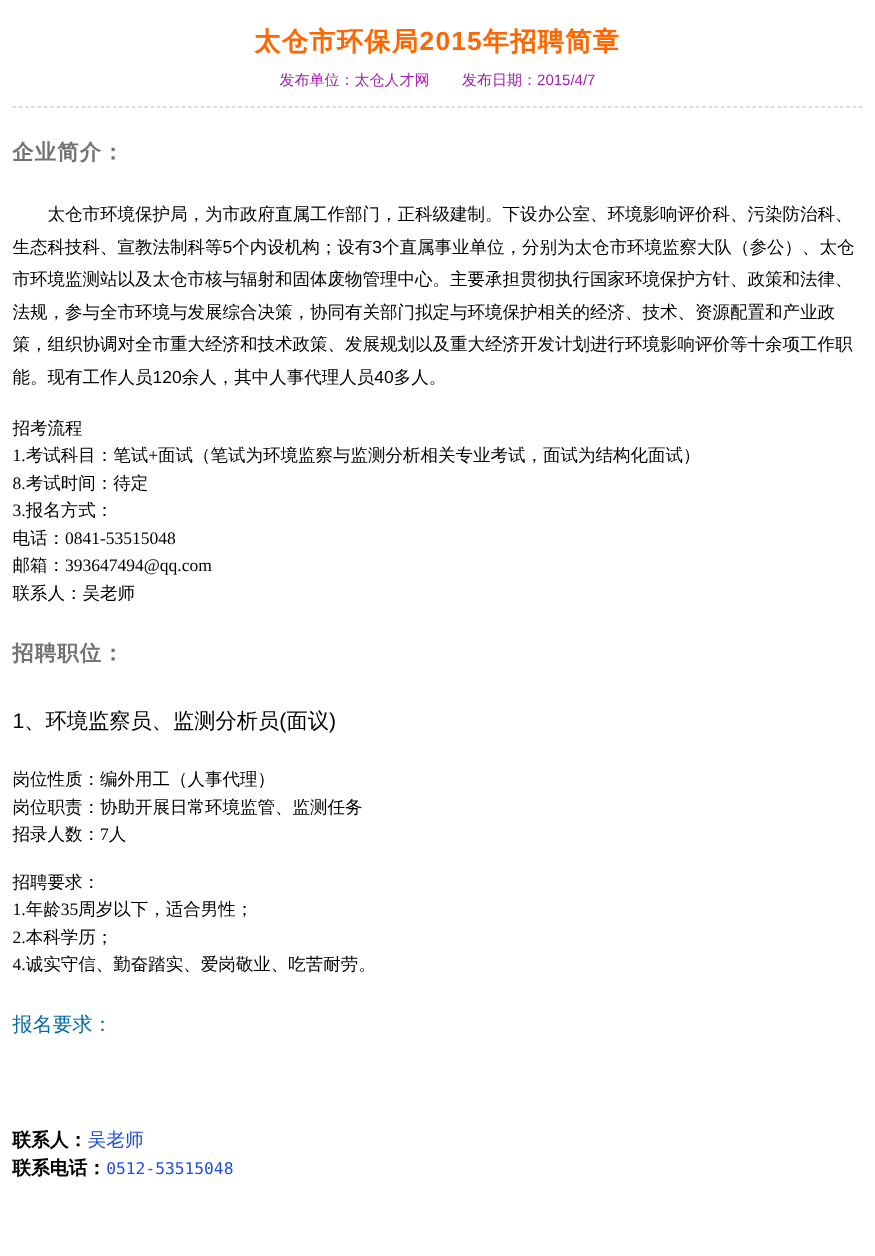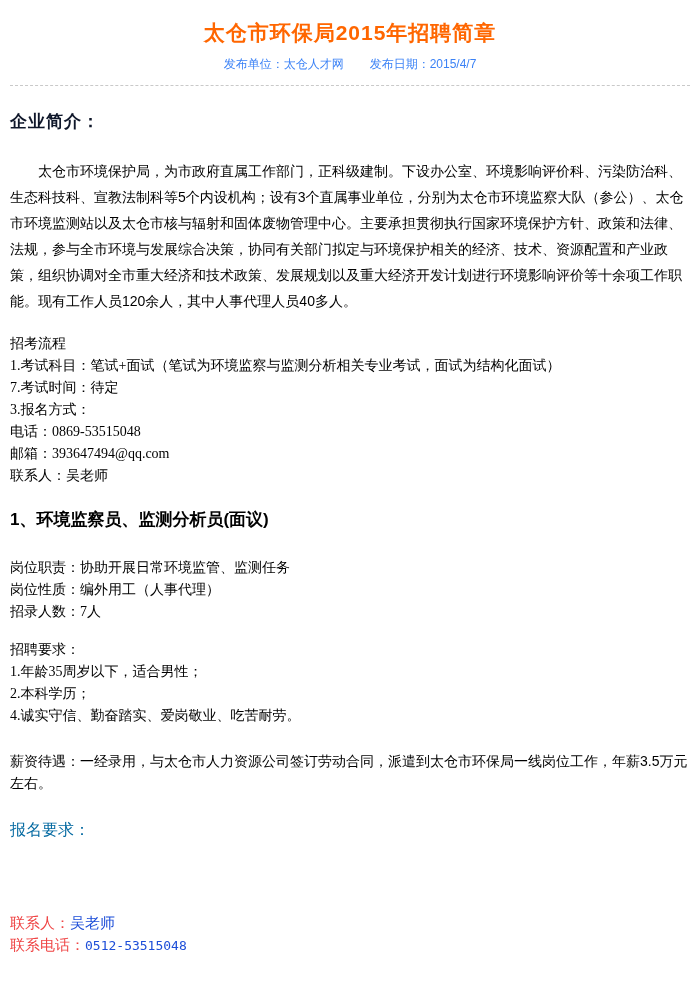--- a/index.html
+++ b/index.html
@@ -17,74 +17,74 @@
     padding-top: 19px;
     text-align: center;
     color: #ff6600;
     font-size: 21px;
     font-weight: bold;
     letter-spacing: 1px;
   }
   .publine {
     margin-top: 9px;
     text-align: center;
-    color: #3b82f6;
+    color: #a21caf;
     font-size: 12px;
   }
   .pub-gap { display: inline-block; width: 26px; }
   .divider {
     border: none;
     border-top: 1px dashed #c9c9c9;
     margin: 12px 0 0 0;
   }
   .sec-heading {
     margin-top: 24px;
-    color: #0f172a;
+    color: #737373;
     font-size: 17px;
     font-weight: bold;
     letter-spacing: 1px;
   }
   .intro {
     margin-top: 25px;
     font-size: 14px;
     line-height: 26px;
     text-indent: 2em;
   }
   .line-block { margin-top: 19px; font-family: Liberation Serif, serif; }
   .line-block .line {
     font-size: 14px;
     line-height: 22px;
     white-space: pre-wrap;
   }
   .job-title {
-    margin-top: 21px;
+    margin-top: 31px;
     font-size: 17px;
-    font-weight: bold;
+    font-weight: normal;
   }
   .attrs { margin-top: 26px; }
   .reqs  { margin-top: 16px; }
   .salary {
     margin-top: 23px;
     font-size: 14px;
     line-height: 22px;
   }
   .app-heading {
     margin-top: 26px;
     font-size: 16px;
     font-weight: normal;
     color: #0369a1;
   }
   .contact { margin-top: 71px; }
   .contact-row {
     font-size: 15px;
     line-height: 22px;
   }
   .contact-row .label {
-    color: #ef4444;
-    font-weight: normal;
+    color: #000000;
+    font-weight: bold;
   }
   .contact-row .value { color: #1d4ed8; }
   .mono {
     font-family: "DejaVu Sans Mono", monospace;
     font-size: 13px;
   }
 </style>
 </head>
 <body>
 
@@ -98,44 +98,44 @@
 
   <hr class="divider">
 
   <div class="sec-heading">企业简介：</div>
 
   <p class="intro">太仓市环境保护局，为市政府直属工作部门，正科级建制。下设办公室、环境影响评价科、污染防治科、生态科技科、宣教法制科等5个内设机构；设有3个直属事业单位，分别为太仓市环境监察大队（参公）、太仓市环境监测站以及太仓市核与辐射和固体废物管理中心。主要承担贯彻执行国家环境保护方针、政策和法律、法规，参与全市环境与发展综合决策，协同有关部门拟定与环境保护相关的经济、技术、资源配置和产业政策，组织协调对全市重大经济和技术政策、发展规划以及重大经济开发计划进行环境影响评价等十余项工作职能。现有工作人员120余人，其中人事代理人员40多人。</p>
 
   <div class="line-block">
     <div class="line">招考流程</div>
     <div class="line">1.考试科目：笔试+面试（笔试为环境监察与监测分析相关专业考试，面试为结构化面试）</div>
-    <div class="line">7.考试时间：待定</div>
+    <div class="line">8.考试时间：待定</div>
     <div class="line">3.报名方式：</div>
-    <div class="line">电话：0869-53515048</div>
+    <div class="line">电话：0841-53515048</div>
     <div class="line">邮箱：393647494@qq.com</div>
     <div class="line">联系人：吴老师</div>
   </div>
 
+  <div class="sec-heading">招聘职位：</div>
 
   <div class="job-title">1、环境监察员、监测分析员(面议)</div>
 
   <div class="line-block attrs">
+    <div class="line">岗位性质：编外用工（人事代理）</div>
     <div class="line">岗位职责：协助开展日常环境监管、监测任务</div>
-    <div class="line">岗位性质：编外用工（人事代理）</div>
     <div class="line">招录人数：7人</div>
   </div>
 
   <div class="line-block reqs">
     <div class="line">招聘要求：</div>
     <div class="line">1.年龄35周岁以下，适合男性；</div>
     <div class="line">2.本科学历；</div>
     <div class="line">4.诚实守信、勤奋踏实、爱岗敬业、吃苦耐劳。</div>
   </div>
 
-  <p class="salary">薪资待遇：一经录用，与太仓市人力资源公司签订劳动合同，派遣到太仓市环保局一线岗位工作，年薪3.5万元左右。</p>
 
   <div class="app-heading">报名要求：</div>
 
   <div class="contact">
     <div class="contact-row">
       <span class="label">联系人：</span><span class="value">吴老师</span>
     </div>
     <div class="contact-row">
       <span class="label">联系电话：</span><span class="value mono">0512-53515048</span>
     </div>

